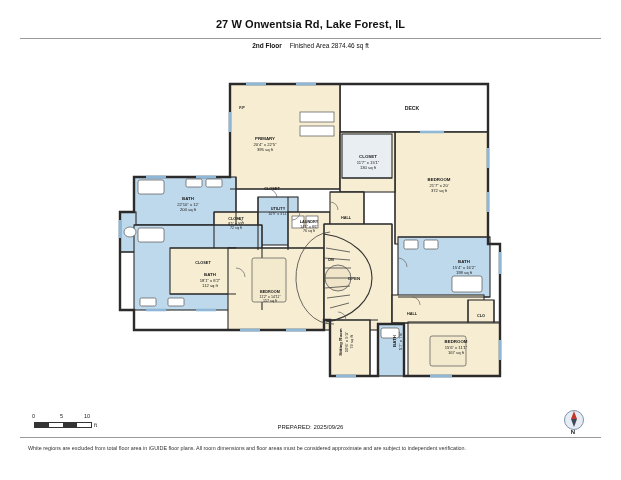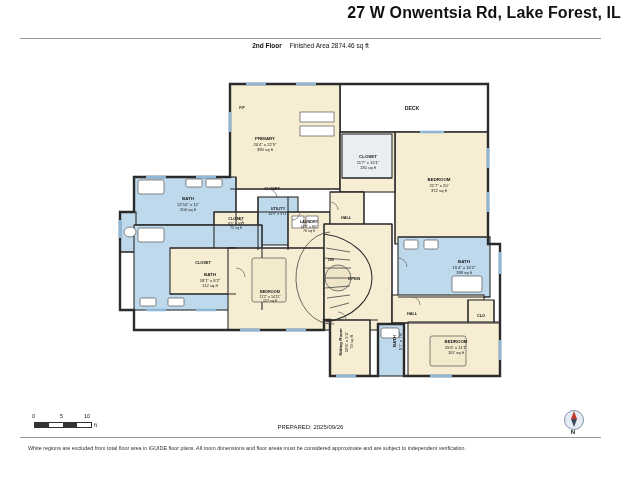--- a/index.html
+++ b/index.html
@@ -17,25 +17,25 @@
   }
   #page {
     position: relative;
     width: 621px;
     height: 480px;
   }
 
   
   .title {
     position: absolute;
-    top: 4px;
+    top: 18px;
     left: 0;
     width: 621px;
-    text-align: right;
-    font-size: 16px;
+    text-align: center;
+    font-size: 11px;
     font-weight: bold;
     letter-spacing: 0.1px;
   }
   .rule {
     position: absolute;
     left: 20px;
     width: 581px;
     height: 1px;
     background: #9a9a9a;
   }

